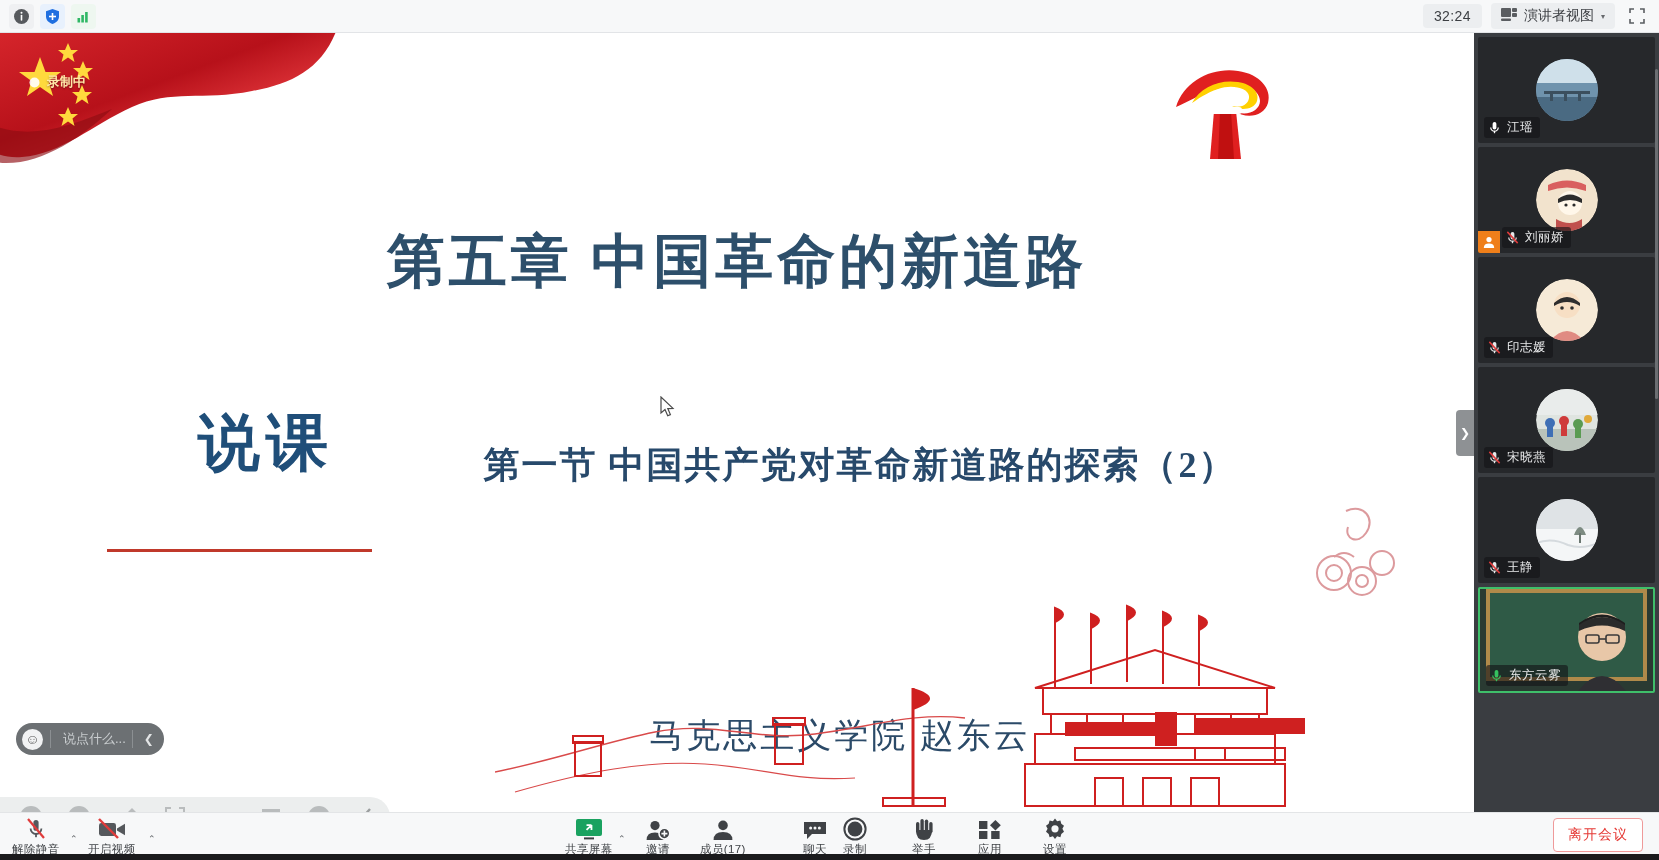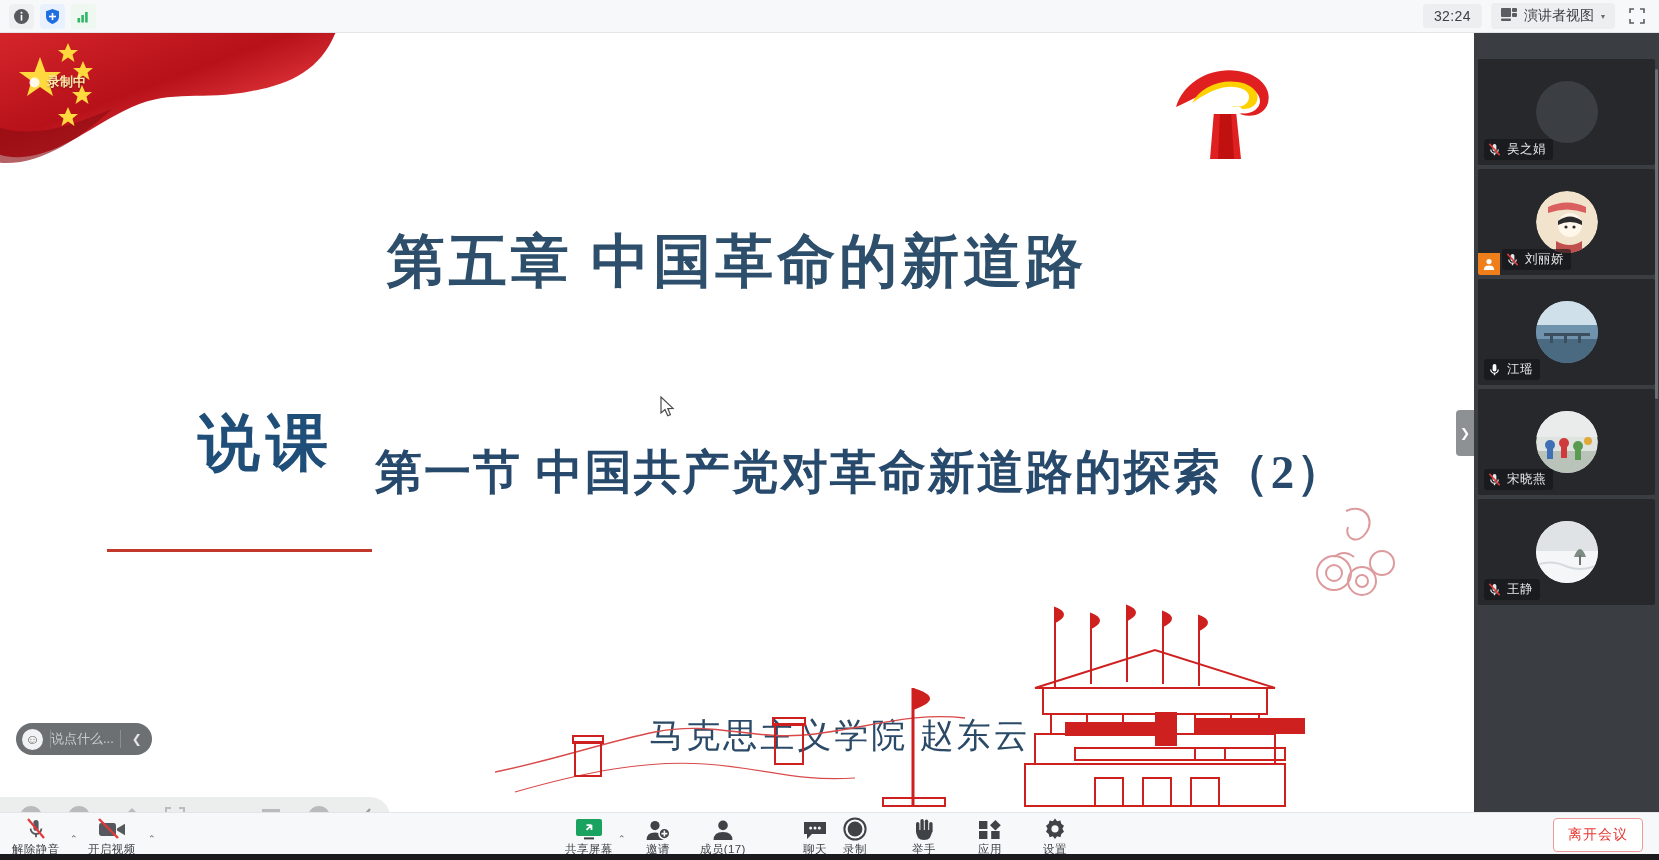--- a/index.html
+++ b/index.html
@@ -61,42 +61,42 @@
     font-family:"Liberation Sans","DejaVu Sans",sans-serif;
     font-size:62px; font-weight:bold; letter-spacing:6px;
     color:#1f4e79;
   }
   .shuoke-rule {
     position:absolute; left:107px; top:516px; width:265px; height:3px; background:#c0392b;
   }
   .slide-sub {
     position:absolute; left:360px; top:408px; width:1000px; text-align:center;
     font-family:"Liberation Serif","DejaVu Serif",serif;
-    font-size:47px; font-weight:bold; letter-spacing:2px;
+    font-size:36px; font-weight:bold; letter-spacing:2px;
     color:#27496b;
   }
   .slide-author {
     position:absolute; left:560px; top:680px; width:560px; text-align:center;
     font-family:"Liberation Serif","DejaVu Serif",serif;
     font-size:34px; letter-spacing:3px; color:#2b4a68;
   }
   .tiananmen { position:absolute; left:495px; bottom:-10px; width:820px; height:230px; }
   .cloud-orn { position:absolute; right:60px; top:460px; width:110px; height:120px; opacity:.55; }
   .cursor-arrow { position:absolute; left:660px; top:363px; width:16px; height:22px; }
 
   
   .chat-input {
     position:absolute; left:16px; top:690px; height:32px;
     background:#6c7073; border-radius:16px;
     display:flex; align-items:center; padding:0 6px; gap:7px; z-index:12;
   }
   .chat-input .emoji { width:21px; height:21px; border-radius:50%; background:#f1f2f3;
       display:flex; align-items:center; justify-content:center; font-size:14px; color:#555; }
   .chat-input .ph { color:#c9cdcf; font-size:13px; padding-right:6px;
-      border-right:1px solid #8b8f92; border-left:1px solid #8b8f92; padding-left:0; }
+      border-right:1px solid #8b8f92; border-left:1px solid #8b8f92; padding-left:12px; }
   .chat-input .arrow { color:#e3e5e6; font-size:12px; padding:0 4px; }
 
   
   .annot-bar {
     position:absolute; left:0px; top:764px; height:40px; width:390px;
     background:#eceeee; border-radius:0 22px 22px 0;
     display:flex; align-items:center; gap:22px; padding-left:18px; z-index:12;
   }
   .annot-bar .ai { width:26px; height:26px; display:flex; align-items:center; justify-content:center; }
 
@@ -392,61 +392,20 @@
             <path d="M13 3 L6 11 L13 19"></path>
           </svg>
       </span>
     </div>
   </div>
 
   <div class="strip">
 
     <div class="strip-more">⌃</div>
 
-    <div class="tile" style="margin-top:26px;">
-      <div class="avatar" style="background:#3b3e42;"></div>
-      <div class="nameplate">
-        <svg width="15" height="15" viewBox="0 0 16 16">
-            <path d="M8 2a2 2 0 0 1 2 2v4a2 2 0 0 1-4 0V4a2 2 0 0 1 2-2z" fill="#e7e8e9"></path>
-            <path d="M4 8a4 4 0 0 0 8 0" stroke="#e7e8e9" stroke-width="1.3" fill="none"></path>
-            <rect x="7.3" y="11.5" width="1.4" height="2.6" fill="#e7e8e9"></rect>
-            <path d="M2.5 2 L13.5 14" stroke="#e03b3b" stroke-width="1.6"></path>
-          </svg>
-        <span class="nm">吴之娟</span>
-      </div>
-    </div>
-
-    <div class="tile has-host">
-      <div class="avatar">
-        <svg width="62" height="62" viewBox="0 0 62 62">
-            <circle cx="31" cy="31" r="31" fill="#f2e3cd"></circle>
-            <path d="M12 16 q19 -9 38 0 v6 q-19 -7 -38 0 Z" fill="#d9605f"></path>
-            <circle cx="34" cy="34" r="12" fill="#fff7ea"></circle>
-            <path d="M22 30 q12 -9 24 0 v4 q-12 -6 -24 0 Z" fill="#2c2c2c"></path>
-            <circle cx="30" cy="36" r="1.6" fill="#2c2c2c"></circle>
-            <circle cx="38" cy="36" r="1.6" fill="#2c2c2c"></circle>
-            <path d="M20 50 q14 8 26 0 v12 h-26 Z" fill="#c0504d"></path>
-          </svg>
-      </div>
-      <div class="host-badge">
-        <svg width="14" height="14" viewBox="0 0 14 14">
-            <circle cx="7" cy="4.6" r="2.6" fill="#fff"></circle>
-            <path d="M1.8 13 q0-4.4 5.2-4.4 T12.2 13 Z" fill="#fff"></path>
-          </svg>
-      </div>
-      <div class="nameplate">
-        <svg width="15" height="15" viewBox="0 0 16 16">
-            <path d="M8 2a2 2 0 0 1 2 2v4a2 2 0 0 1-4 0V4a2 2 0 0 1 2-2z" fill="#e7e8e9"></path>
-            <path d="M4 8a4 4 0 0 0 8 0" stroke="#e7e8e9" stroke-width="1.3" fill="none"></path>
-            <rect x="7.3" y="11.5" width="1.4" height="2.6" fill="#e7e8e9"></rect>
-            <path d="M2.5 2 L13.5 14" stroke="#e03b3b" stroke-width="1.6"></path>
-          </svg>
-        <span class="nm">刘丽娇</span>
-      </div>
-    </div>
 
     <div class="tile">
       <div class="avatar">
         <svg width="62" height="62" viewBox="0 0 62 62">
             <circle cx="31" cy="31" r="31" fill="#8fb4cc"></circle>
             <rect x="0" y="0" width="62" height="24" fill="#cfe0ea"></rect>
             <rect x="0" y="24" width="62" height="14" fill="#6f93ad"></rect>
             <rect x="0" y="38" width="62" height="24" fill="#4a6a82"></rect>
             <rect x="8" y="32" width="46" height="3" fill="#3b4f5e"></rect>
             <rect x="14" y="35" width="3" height="7" fill="#3b4f5e"></rect>
@@ -457,20 +416,70 @@
       <div class="nameplate">
         <svg width="15" height="15" viewBox="0 0 16 16">
             <path d="M8 2a2 2 0 0 1 2 2v4a2 2 0 0 1-4 0V4a2 2 0 0 1 2-2z" fill="#ffffff"></path>
             <path d="M4 8a4 4 0 0 0 8 0" stroke="#ffffff" stroke-width="1.3" fill="none"></path>
             <rect x="7.3" y="11.5" width="1.4" height="2.6" fill="#ffffff"></rect>
           </svg>
         <span class="nm">江瑶</span>
       </div>
     </div>
 
+    <div class="tile has-host">
+      <div class="avatar">
+        <svg width="62" height="62" viewBox="0 0 62 62">
+            <circle cx="31" cy="31" r="31" fill="#f2e3cd"></circle>
+            <path d="M12 16 q19 -9 38 0 v6 q-19 -7 -38 0 Z" fill="#d9605f"></path>
+            <circle cx="34" cy="34" r="12" fill="#fff7ea"></circle>
+            <path d="M22 30 q12 -9 24 0 v4 q-12 -6 -24 0 Z" fill="#2c2c2c"></path>
+            <circle cx="30" cy="36" r="1.6" fill="#2c2c2c"></circle>
+            <circle cx="38" cy="36" r="1.6" fill="#2c2c2c"></circle>
+            <path d="M20 50 q14 8 26 0 v12 h-26 Z" fill="#c0504d"></path>
+          </svg>
+      </div>
+      <div class="host-badge">
+        <svg width="14" height="14" viewBox="0 0 14 14">
+            <circle cx="7" cy="4.6" r="2.6" fill="#fff"></circle>
+            <path d="M1.8 13 q0-4.4 5.2-4.4 T12.2 13 Z" fill="#fff"></path>
+          </svg>
+      </div>
+      <div class="nameplate">
+        <svg width="15" height="15" viewBox="0 0 16 16">
+            <path d="M8 2a2 2 0 0 1 2 2v4a2 2 0 0 1-4 0V4a2 2 0 0 1 2-2z" fill="#e7e8e9"></path>
+            <path d="M4 8a4 4 0 0 0 8 0" stroke="#e7e8e9" stroke-width="1.3" fill="none"></path>
+            <rect x="7.3" y="11.5" width="1.4" height="2.6" fill="#e7e8e9"></rect>
+            <path d="M2.5 2 L13.5 14" stroke="#e03b3b" stroke-width="1.6"></path>
+          </svg>
+        <span class="nm">刘丽娇</span>
+      </div>
+    </div>
+
+    <div class="tile">
+      <div class="avatar">
+        <svg width="62" height="62" viewBox="0 0 62 62">
+            <circle cx="31" cy="31" r="31" fill="#f6ead7"></circle>
+            <circle cx="31" cy="26" r="13" fill="#f7dfc4"></circle>
+            <path d="M18 24 q13 -12 26 0 v3 q-13 -8 -26 0 Z" fill="#2e2e2e"></path>
+            <circle cx="26" cy="29" r="1.8" fill="#2e2e2e"></circle>
+            <circle cx="36" cy="29" r="1.8" fill="#2e2e2e"></circle>
+            <path d="M14 62 q17 -20 34 0 Z" fill="#e08b82"></path>
+          </svg>
+      </div>
+      <div class="nameplate">
+        <svg width="15" height="15" viewBox="0 0 16 16">
+            <path d="M8 2a2 2 0 0 1 2 2v4a2 2 0 0 1-4 0V4a2 2 0 0 1 2-2z" fill="#e7e8e9"></path>
+            <path d="M4 8a4 4 0 0 0 8 0" stroke="#e7e8e9" stroke-width="1.3" fill="none"></path>
+            <rect x="7.3" y="11.5" width="1.4" height="2.6" fill="#e7e8e9"></rect>
+            <path d="M2.5 2 L13.5 14" stroke="#e03b3b" stroke-width="1.6"></path>
+          </svg>
+        <span class="nm">印志媛</span>
+      </div>
+    </div>
 
     <div class="tile">
       <div class="avatar">
         <svg width="62" height="62" viewBox="0 0 62 62">
             <circle cx="31" cy="31" r="31" fill="#dfe4e0"></circle>
             <rect x="0" y="0" width="62" height="26" fill="#e9eceb"></rect>
             <rect x="0" y="40" width="62" height="22" fill="#b9c3ba"></rect>
             <circle cx="14" cy="34" r="5" fill="#3f6fb5"></circle>
             <circle cx="28" cy="32" r="5" fill="#cf3a3a"></circle>
             <circle cx="42" cy="35" r="5" fill="#5a9b52"></circle>
@@ -506,20 +515,41 @@
         <svg width="15" height="15" viewBox="0 0 16 16">
             <path d="M8 2a2 2 0 0 1 2 2v4a2 2 0 0 1-4 0V4a2 2 0 0 1 2-2z" fill="#e7e8e9"></path>
             <path d="M4 8a4 4 0 0 0 8 0" stroke="#e7e8e9" stroke-width="1.3" fill="none"></path>
             <rect x="7.3" y="11.5" width="1.4" height="2.6" fill="#e7e8e9"></rect>
             <path d="M2.5 2 L13.5 14" stroke="#e03b3b" stroke-width="1.6"></path>
           </svg>
         <span class="nm">王静</span>
       </div>
     </div>
 
+    <div class="tile active">
+      <svg width="173" height="102" viewBox="0 0 173 102" style="position:absolute;left:0;top:0;">
+        <rect width="173" height="102" fill="#2a3a32"></rect>
+        <rect x="8" y="2" width="157" height="88" fill="#2f5a46" stroke="#b08a4a" stroke-width="4"></rect>
+        <circle cx="122" cy="48" r="24" fill="#e8c7a8"></circle>
+        <path d="M99 38 q23 -20 46 0 v-4 q-23 -17 -46 0 Z" fill="#1e1e1e"></path>
+        <path d="M99 36 q23 -16 46 0 v6 q-23 -11 -46 0 Z" fill="#2b2b2b"></path>
+        <rect x="106" y="46" width="13" height="8" rx="2" fill="none" stroke="#3a3a3a" stroke-width="1.6"></rect>
+        <rect x="126" y="46" width="13" height="8" rx="2" fill="none" stroke="#3a3a3a" stroke-width="1.6"></rect>
+        <path d="M119 50 h7" stroke="#3a3a3a" stroke-width="1.6"></path>
+        <path d="M98 102 q24 -30 48 0 Z" fill="#2f2f33"></path>
+      </svg>
+      <div class="nameplate">
+        <svg width="15" height="15" viewBox="0 0 16 16">
+            <path d="M8 2a2 2 0 0 1 2 2v4a2 2 0 0 1-4 0V4a2 2 0 0 1 2-2z" fill="#35c15f"></path>
+            <path d="M4 8a4 4 0 0 0 8 0" stroke="#35c15f" stroke-width="1.3" fill="none"></path>
+            <rect x="7.3" y="11.5" width="1.4" height="2.6" fill="#35c15f"></rect>
+          </svg>
+        <span class="nm">东方云雾</span>
+      </div>
+    </div>
 
     <div class="scroll-indicator"></div>
   </div>
 
 
   <div class="strip-collapse">❯</div>
 
   <div class="bottombar">
 
     <div class="ctrl" style="left:12px;">

